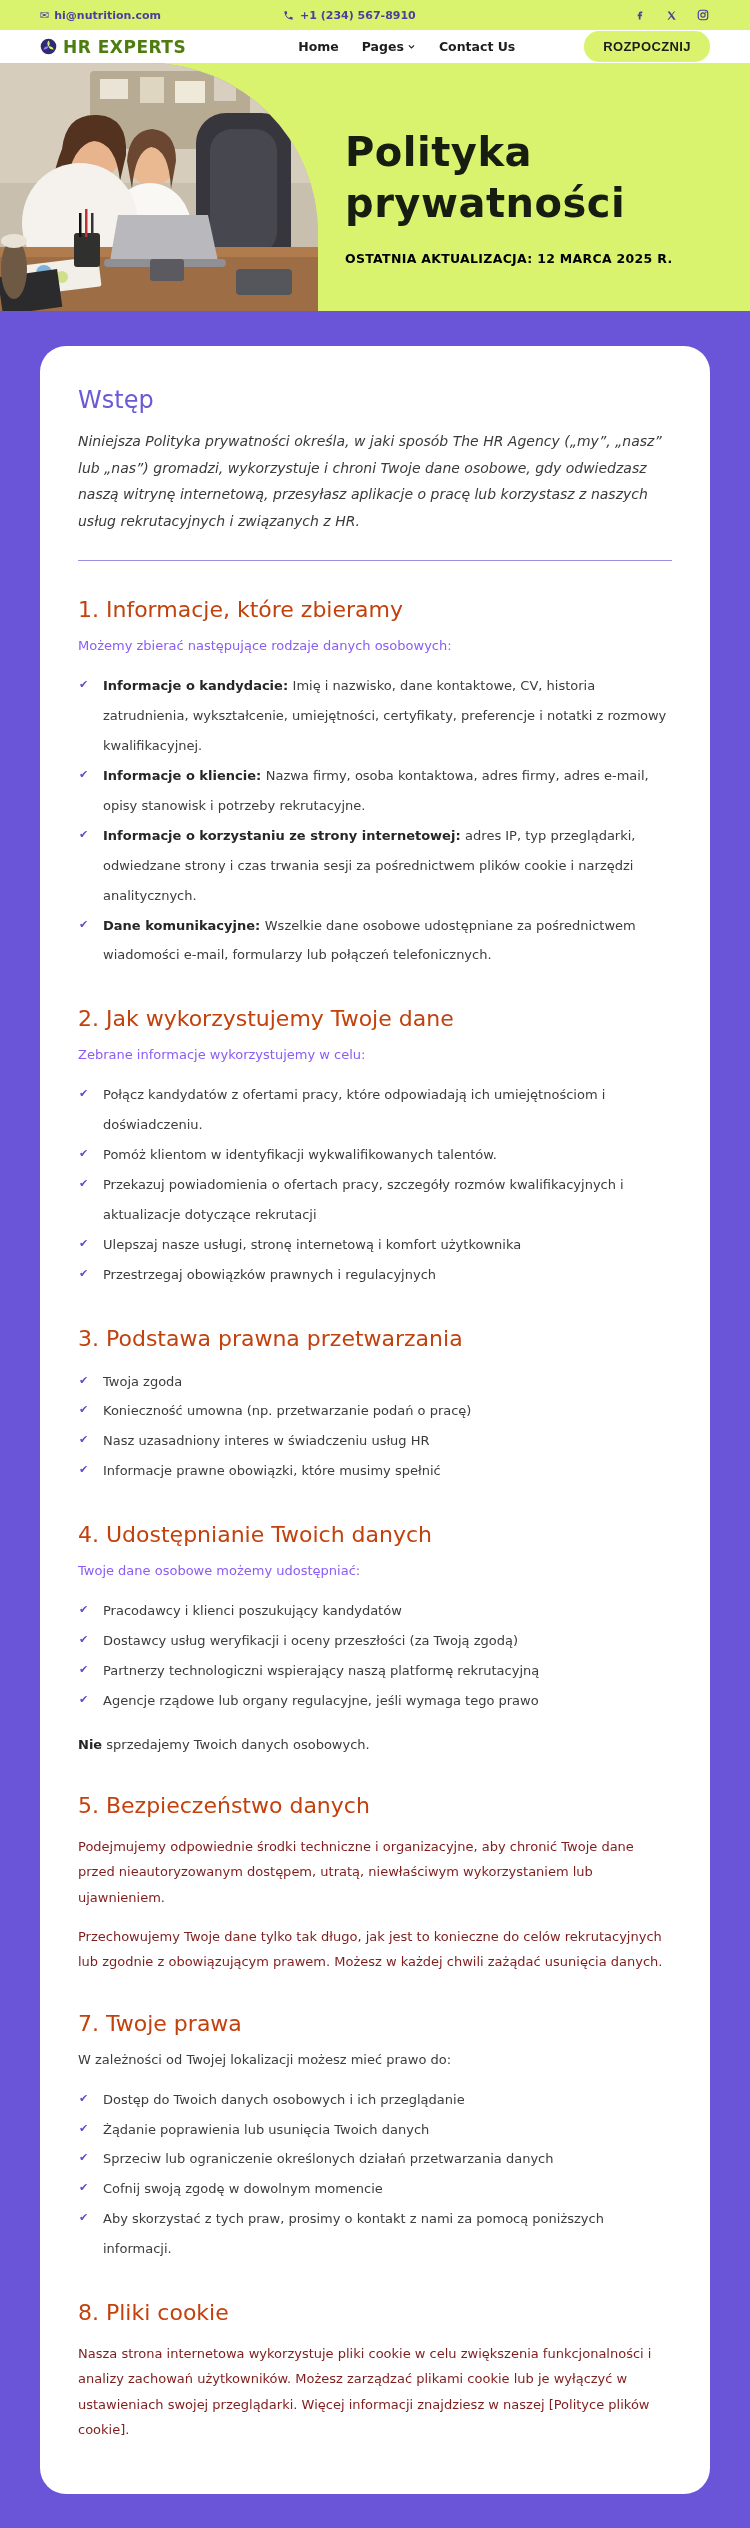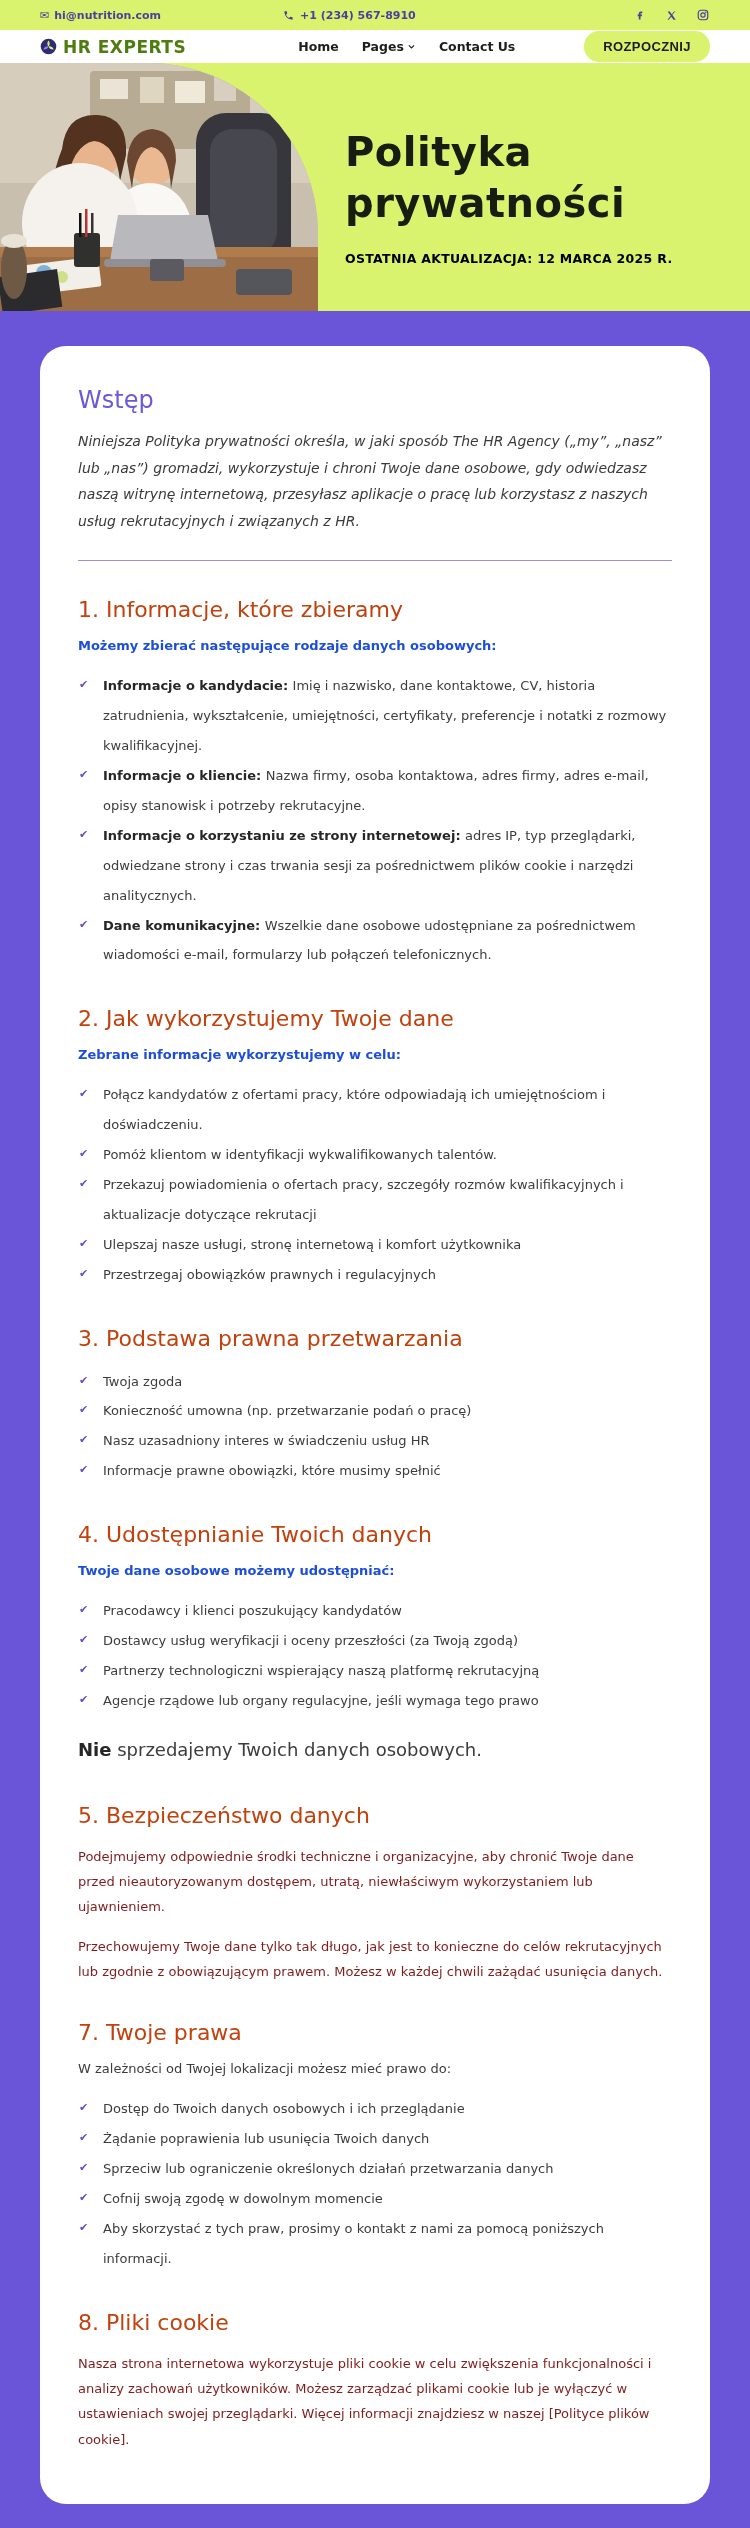--- a/index.html
+++ b/index.html
@@ -59,28 +59,28 @@
 
   
   .main-purple { background:#6a54d8; padding:35px 40px 53px; }
   .card { background:#ffffff; border-radius:26px; padding:40px 38px 38px; }
 
   .intro-h { margin:0 0 14px; font-size:24px; font-weight:500; color:#6a5ad6; }
   .intro-text { margin:0 0 26px; font-style:italic; font-size:14px; line-height:1.9; color:#3a3a3a; }
   .divider { border:none; border-top:1px solid #9b8fdf; margin:0; }
 
   .sec-h { margin:36px 0 16px; font-size:22px; font-weight:500; color:#c2410c; }
-  .lead-b { margin:10px 0 18px; font-size:13px; font-weight:bold; color:#1d4ed8; }
+  .lead-b { margin:10px 0 18px; font-size:13px; font-weight:normal; color:#8b5cf6; }
   .lead   { margin:16px 0 18px; font-size:13px; color:#3c3c3c; }
   ul.checks { list-style:none; margin:0 0 6px; padding:0; }
   ul.checks li { position:relative; padding-left:25px; font-size:13px; line-height:2.3; color:#3c3c3c; }
   .check { position:absolute; left:1px; top:1px; color:#5b4fd1; font-size:11px; }
   ul.checks b, .note b { color:#262626; }
   .para { margin:0 0 14px; font-size:13px; line-height:1.95; color:#7f1d1d; }
-  .note { margin:16px 0 0; font-size:18px; line-height:1.95; color:#3c3c3c; }
+  .note { margin:16px 0 0; font-size:13px; line-height:1.95; color:#3c3c3c; }
 </style>
 </head>
 <body>
 
 <div class="topbar">
   <a class="tb-item">
     <span>✉</span>
     <span>hi@nutrition.com</span>
   </a>
   <a class="tb-item tb-phone">

